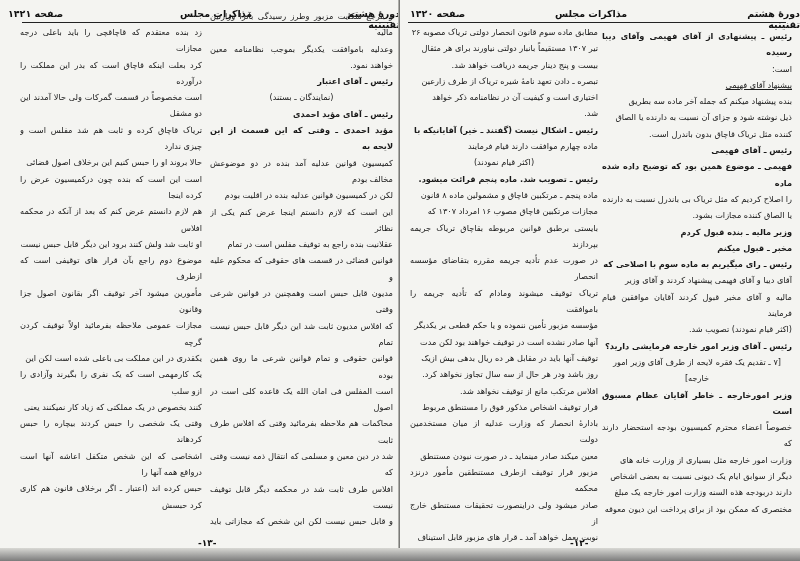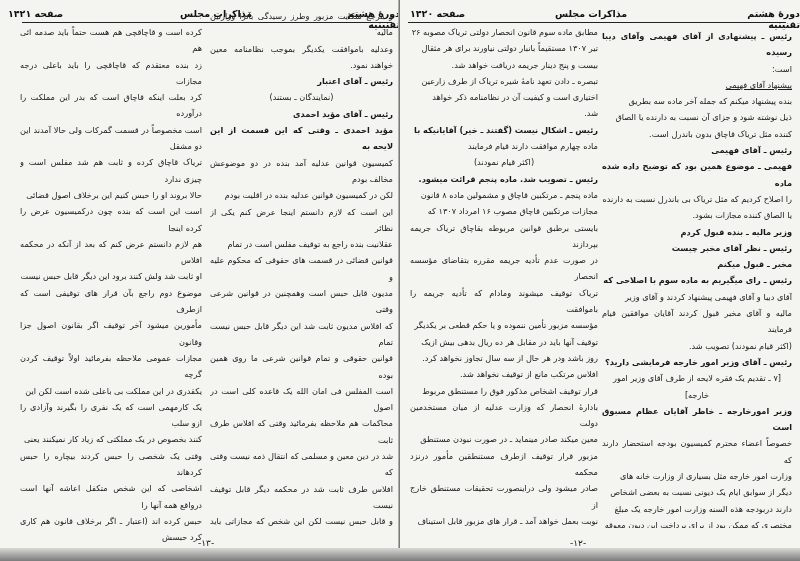--- a/index.html
+++ b/index.html
@@ -9,21 +9,21 @@
   .page.left { left:0; width:400px; }
   .page.right { left:400px; width:400px; }
   .gutter { position:absolute; left:398px; top:0; width:6px; height:561px; background:linear-gradient(90deg,#c9c9c4,#3a3a3a 45%,#555 60%,#d2d2cc); }
   .hdr { position:absolute; top:8px; height:14px; font-size:9.5px; font-weight:bold; color:#111; direction:rtl; }
   .hdr-rule { position:absolute; top:22px; height:0; border-top:1.6px solid #222; }
   .col { position:absolute; direction:rtl; text-align:justify; font-size:8.2px; line-height:16.3px; color:#1a1a1a; overflow:hidden; }
   .col p { margin:0; }
   .col .sp { font-weight:bold; }
   .col .center { text-align:center; }
   .col .ul { text-decoration:underline; }
-  .pageno { position:absolute; font-size:9px; font-weight:normal; color:#111; }
+  .pageno { position:absolute; font-size:9px; font-weight:bold; color:#111; }
   .bottom-shadow { position:absolute; left:0; top:548px; width:800px; height:13px; background:linear-gradient(180deg,#d8d8d4,#7b7b7b); }
   .left-edge { position:absolute; left:0; top:0; width:4px; height:561px; background:#bdbdb8; }
 </style>
 </head>
 <body>
 
 <div class="spread">
   <div class="left-edge"></div>
 
   <div class="page left">
@@ -47,21 +47,20 @@
         <p>مدیون قابل حبس است وهمچنین در قوانین شرعی وقتی</p>
         <p>که افلاس مدیون ثابت شد این دیگر قابل حبس نیست تمام</p>
         <p>قوانین حقوقی و تمام قوانین شرعی ما روی همین بوده</p>
         <p>است المفلس فی امان الله یک قاعده کلی است در اصول</p>
         <p>محاکمات هم ملاحظه بفرمائید وقتی که افلاس طرف ثابت</p>
         <p>شد در دین معین و مسلمی که انتقال ذمه نیست وقتی که</p>
         <p>افلاس طرف ثابت شد در محکمه دیگر قابل توقیف نیست</p>
         <p>و قابل حبس نیست لکن این شخص که مجازاتی باید بشود</p>
       </div>
     <div class="col" id="lp-left" style="left:20px; top:24px; width:182px; height:518px;">
-        <p>کرده است و قاچاقچی هم هست حتماً باید صدمه ائی هم</p>
         <p>زد بنده معتقدم که قاچاقچی را باید باعلی درجه مجازات</p>
         <p>کرد بعلت اینکه قاچاق است که بدر این مملکت را درآورده</p>
         <p>است مخصوصاً در قسمت گمرکات ولی حالا آمدند این دو مشقل</p>
         <p>تریاک قاچاق کرده و ثابت هم شد مفلس است و چیزی ندارد</p>
         <p>حالا بروند او را حبس کنیم این برخلاف اصول قضائی</p>
         <p>است این است که بنده چون درکمیسیون عرض را کرده اینجا</p>
         <p>هم لازم دانستم عرض کنم که بعد از آنکه در محکمه افلاس</p>
         <p>او ثابت شد ولش کنند برود این دیگر قابل حبس نیست</p>
         <p>موضوع دوم راجع بآن قرار های توقیفی است که ازطرف</p>
         <p>مأمورین میشود آخر توقیف اگر بقانون اصول جزا وقانون</p>
@@ -90,21 +89,20 @@
         <p>است:</p>
         <p class="ul">پیشنهاد آقای فهیمی</p>
         <p>بنده پیشنهاد میکنم که جمله آخر ماده سه بطریق</p>
         <p>ذیل نوشته شود و جزای آن نسبت به دارنده یا الصاق</p>
         <p>کننده مثل تریاک قاچاق بدون باندرل است.</p>
         <p class="sp">رئیس ـ آقای فهیمی</p>
         <p class="sp">فهیمی ـ موضوع همین بود که توضیح داده شده ماده</p>
         <p>را اصلاح کردیم که مثل تریاک بی باندرل نسبت به دارنده</p>
         <p>یا الصاق کننده مجازات بشود.</p>
         <p class="sp">وزیر مالیه ـ بنده قبول کردم</p>
-        <p class="sp">رئیس ـ نظر آقای مخبر چیست</p>
         <p class="sp">مخبر ـ قبول میکنم</p>
         <p class="sp">رئیس ـ رای میگیریم به ماده سوم با اصلاحی که</p>
         <p>آقای دیبا و آقای فهیمی پیشنهاد کردند و آقای وزیر</p>
         <p>مالیه و آقای مخبر قبول کردند آقایان موافقین قیام فرمایند</p>
         <p>(اکثر قیام نمودند) تصویب شد.</p>
         <p class="sp">رئیس ـ آقای وزیر امور خارجه فرمایشی دارید؟</p>
         <p class="center">[۷ ـ تقدیم یک فقره لایحه از طرف آقای وزیر امور خارجه]</p>
         <p class="sp">وزیر امورخارجه ـ خاطر آقایان عظام مسبوق است</p>
         <p>خصوصاً اعضاء محترم کمیسیون بودجه استحضار دارند که</p>
         <p>وزارت امور خارجه مثل بسیاری از وزارت خانه های</p>
@@ -122,20 +120,21 @@
         <p class="sp">رئیس ـ اشکال نیست (گفتند ـ خیر) آقایانیکه با</p>
         <p>ماده چهارم موافقت دارند قیام فرمایند</p>
         <p class="center">(اکثر قیام نمودند)</p>
         <p class="sp">رئیس ـ تصویب شد. ماده پنجم قرائت میشود.</p>
         <p>ماده پنجم ـ مرتکبین قاچاق و مشمولین ماده ۸ قانون</p>
         <p>مجازات مرتکبین قاچاق مصوب ۱۶ امرداد ۱۳۰۷ که</p>
         <p>بایستی برطبق قوانین مربوطه بقاچاق تریاک جریمه بپردازند</p>
         <p>در صورت عدم تأدیه جریمه مقرره بتقاضای مؤسسه انحصار</p>
         <p>تریاک توقیف میشوند ومادام که تأدیه جریمه را باموافقت</p>
         <p>مؤسسه مزبور تأمین ننموده و یا حکم قطعی بر یکدیگر</p>
+        <p>آنها صادر نشده است در توقیف خواهند بود لکن مدت</p>
         <p>توقیف آنها باید در مقابل هر ده ریال بدهی بیش ازیک</p>
         <p>روز باشد ودر هر حال از سه سال تجاوز نخواهد کرد.</p>
         <p>افلاس مرتکب مانع از توقیف نخواهد شد.</p>
         <p>قرار توقیف اشخاص مذکور فوق را مستنطق مربوط</p>
         <p>بادارهٔ انحصار که وزارت عدلیه از میان مستخدمین دولت</p>
         <p>معین میکند صادر مینماید ـ در صورت نبودن مستنطق</p>
         <p>مزبور قرار توقیف ازطرف مستنطقین مأمور درنزد محکمه</p>
         <p>صادر میشود ولی دراینصورت تحقیقات مستنطق خارج از</p>
         <p>نوبت بعمل خواهد آمد ـ قرار های مزبور قابل استیناف</p>
       </div>

